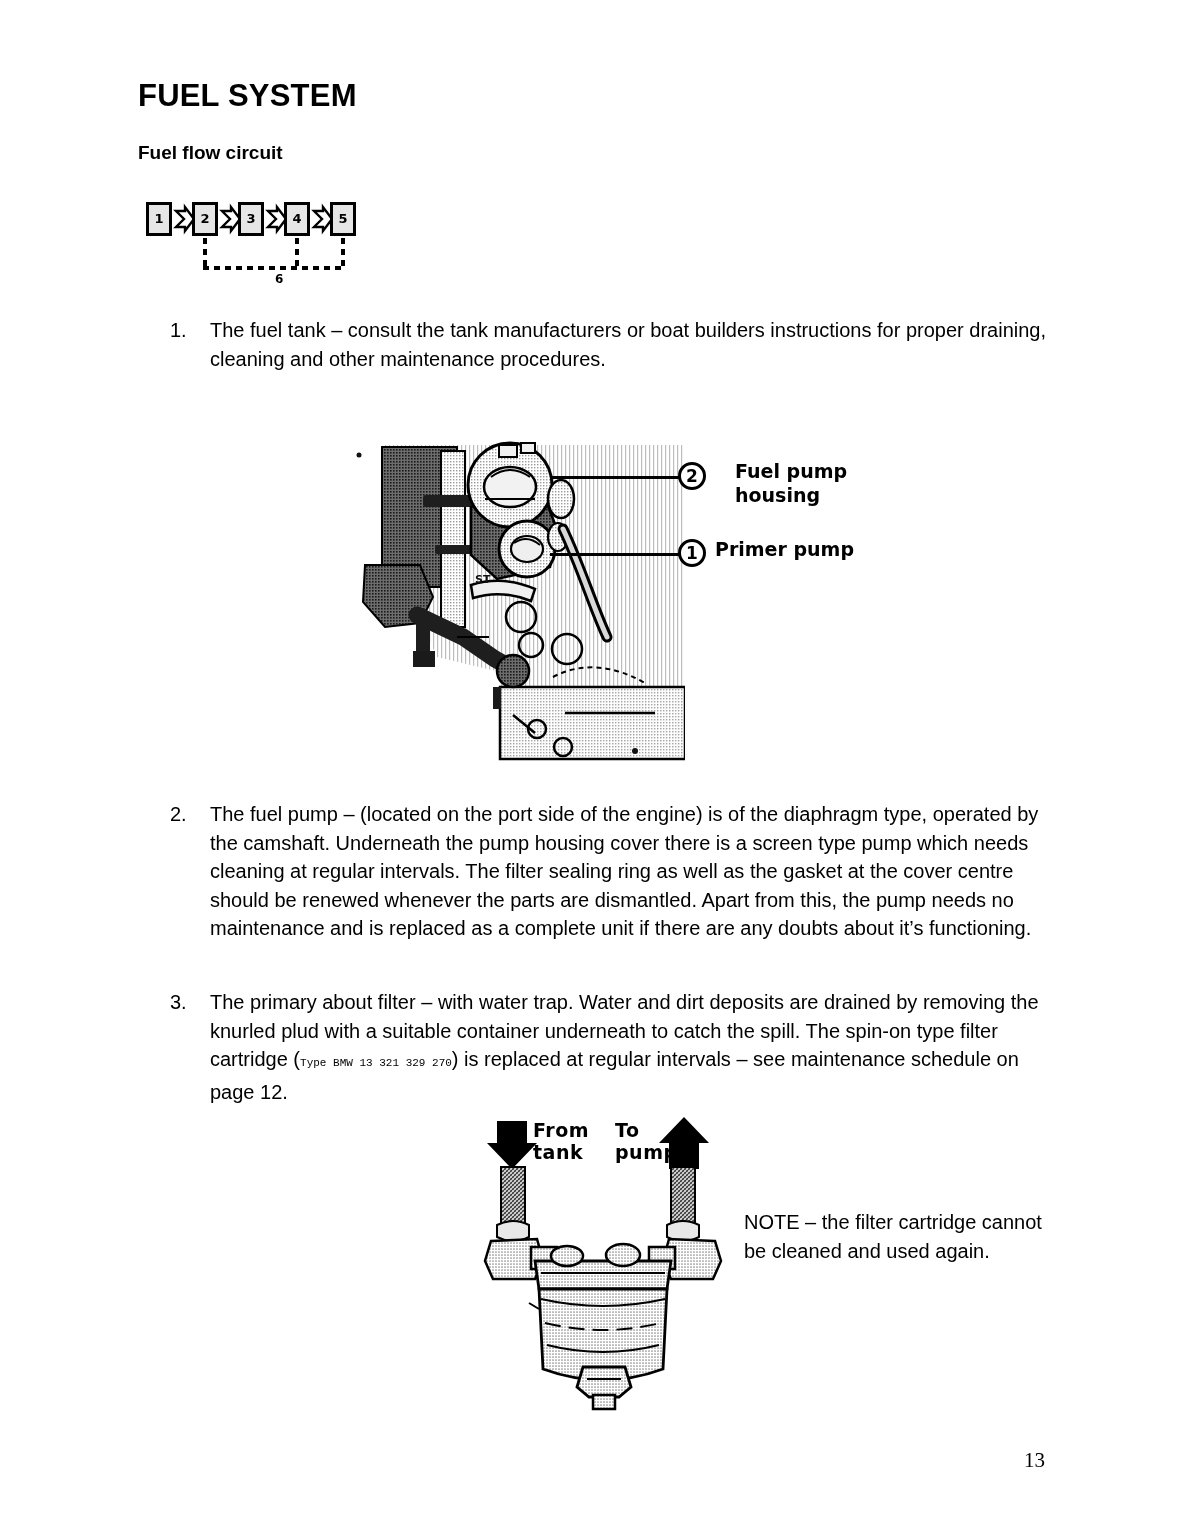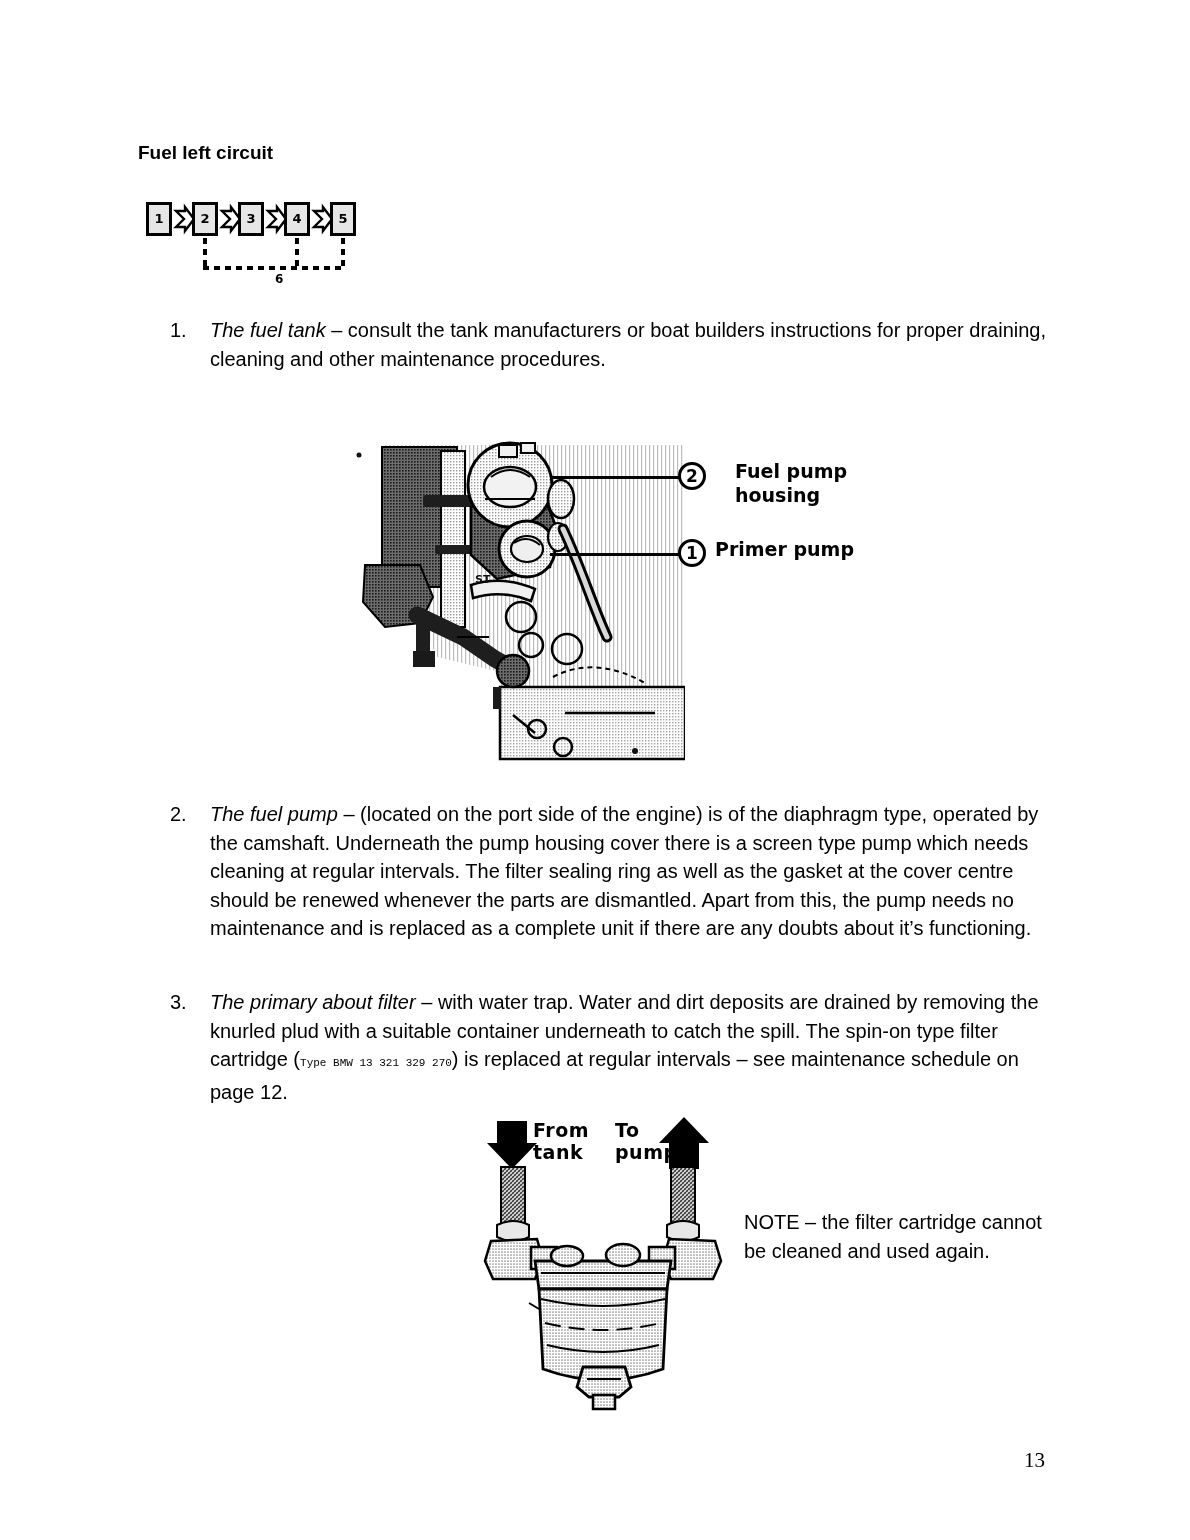--- a/index.html
+++ b/index.html
@@ -86,21 +86,21 @@
   .list-num {
     position: absolute;
     left: 0;
     top: 0;
     width: 36px;
     text-align: left;
   }
   .list-body {
     margin-left: 40px;
   }
-  .it { font-style: italic; }
+  .it { }
   .small-caps-part { font-size: 11px; font-family: Liberation Mono, monospace; }
 
   #item-1 { left: 170px; top: 316px; width: 880px; }
   #item-2 { left: 170px; top: 800px; width: 895px; }
   #item-3 { left: 170px; top: 988px; width: 880px; }
 
   
   #engine-figure {
     position: absolute;
     left: 345px;
@@ -176,21 +176,22 @@
     top: 1448px;
     font-family: "Liberation Serif", serif;
     font-size: 21px;
   }
 </style>
 </head>
 <body>
 
 <div class="page">
 
-  <div id="section-subtitle">Fuel left circuit</div>
+  <div id="doc-title">FUEL SYSTEM</div>
+  <div id="section-subtitle">Fuel flow circuit</div>
 
   <div id="flow-diagram">
     <svg width="230" height="92" viewBox="0 0 230 92" style="position:absolute;left:0;top:0;">
 
       <g fill="#ffffff" stroke="#000000" stroke-width="2.4" stroke-linejoin="miter">
         <polygon points="30,13 39,13 39,9 48,21 39,33 39,29 30,29 38,21"></polygon>
         <polygon points="76,13 85,13 85,9 94,21 85,33 85,29 76,29 84,21"></polygon>
         <polygon points="122,13 131,13 131,9 140,21 131,33 131,29 122,29 130,21"></polygon>
         <polygon points="168,13 177,13 177,9 186,21 177,33 177,29 168,29 176,21"></polygon>
       </g>

